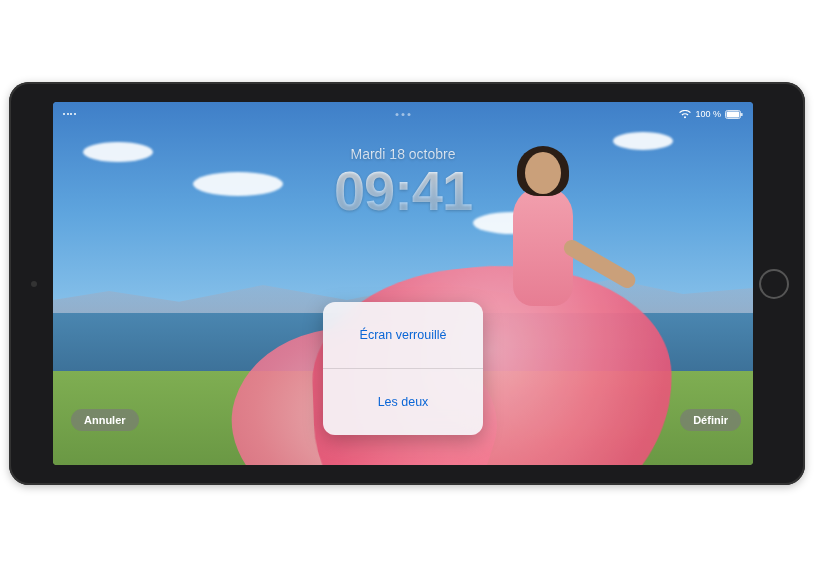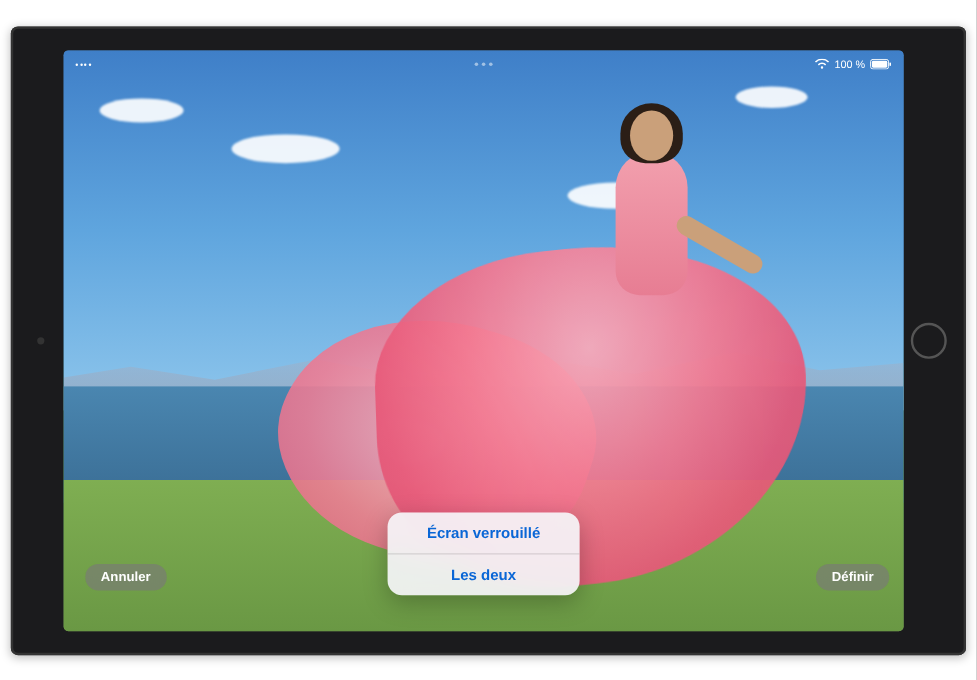--- a/index.html
+++ b/index.html
@@ -5,23 +5,23 @@
     * { margin: 0; padding: 0; box-sizing: border-box; }
     body {
       width: 814px; height: 567px;
       background: #fff;
       display: flex; align-items: center; justify-content: center;
       font-family: -apple-system, "Helvetica Neue", Arial, sans-serif;
       position: relative;
     }
     
     .ipad {
-      width: 796px; height: 524px;
+      width: 796px; height: 403px;
       background: #1b1b1d;
-      border-radius: 6px;
+      border-radius: 20px;
       position: relative;
       box-shadow: inset 0 0 0 2px #333, 0 2px 8px rgba(0,0,0,0.25);
       display: flex; align-items: center; justify-content: center;
     }
     .home-button {
       position: absolute;
       right: 16px; top: 50%; transform: translateY(-50%);
       width: 30px; height: 30px;
       border-radius: 50%;
       background: #1b1b1d;
@@ -136,25 +136,25 @@
     .popup {
       position:absolute; bottom:30px; left:50%; transform:translateX(-50%);
       width: 160px;
       background: rgba(245,245,248,0.92);
       backdrop-filter: blur(10px);
       border-radius: 12px;
       overflow:hidden;
       box-shadow: 0 6px 20px rgba(0,0,0,0.25);
     }
     .popup-item {
-      padding: 10px 0;
+      padding: 26px 0;
       text-align:center;
       font-size: 12.5px;
       color: #0a66d6;
-      font-weight: 700;
+      font-weight: 400;
       cursor:pointer;
       border-bottom: 0.5px solid rgba(0,0,0,0.12);
     }
     .popup-item:last-child { border-bottom: none; }
     
     .pill {
       position:absolute; bottom:34px;
       background: rgba(120,125,115,0.72);
       color:#fff;
       font-size: 11px; font-weight:700;
@@ -215,20 +215,24 @@
         <span class="battery-icon">
           <svg width="18" height="9" viewBox="0 0 18 9">
               <rect x="0.5" y="0.5" width="15" height="8" rx="2" fill="none" stroke="#fff" stroke-width="0.8"></rect>
               <rect x="1.6" y="1.6" width="12.8" height="5.8" rx="1.2" fill="#fff"></rect>
               <rect x="16.2" y="3" width="1.3" height="3" rx="0.6" fill="#fff"></rect>
             </svg>
         </span>
       </div>
     </div>
 
+    <div class="datetime">
+      <div class="date">Mardi 18 octobre</div>
+      <div class="time">09:41</div>
+    </div>
 
     <div class="popup">
       <div class="popup-item">Écran verrouillé</div>
       <div class="popup-item">Les deux</div>
     </div>
 
     <div class="pill cancel">Annuler</div>
     <div class="pill set">Définir</div>
   </div>
 </div>

